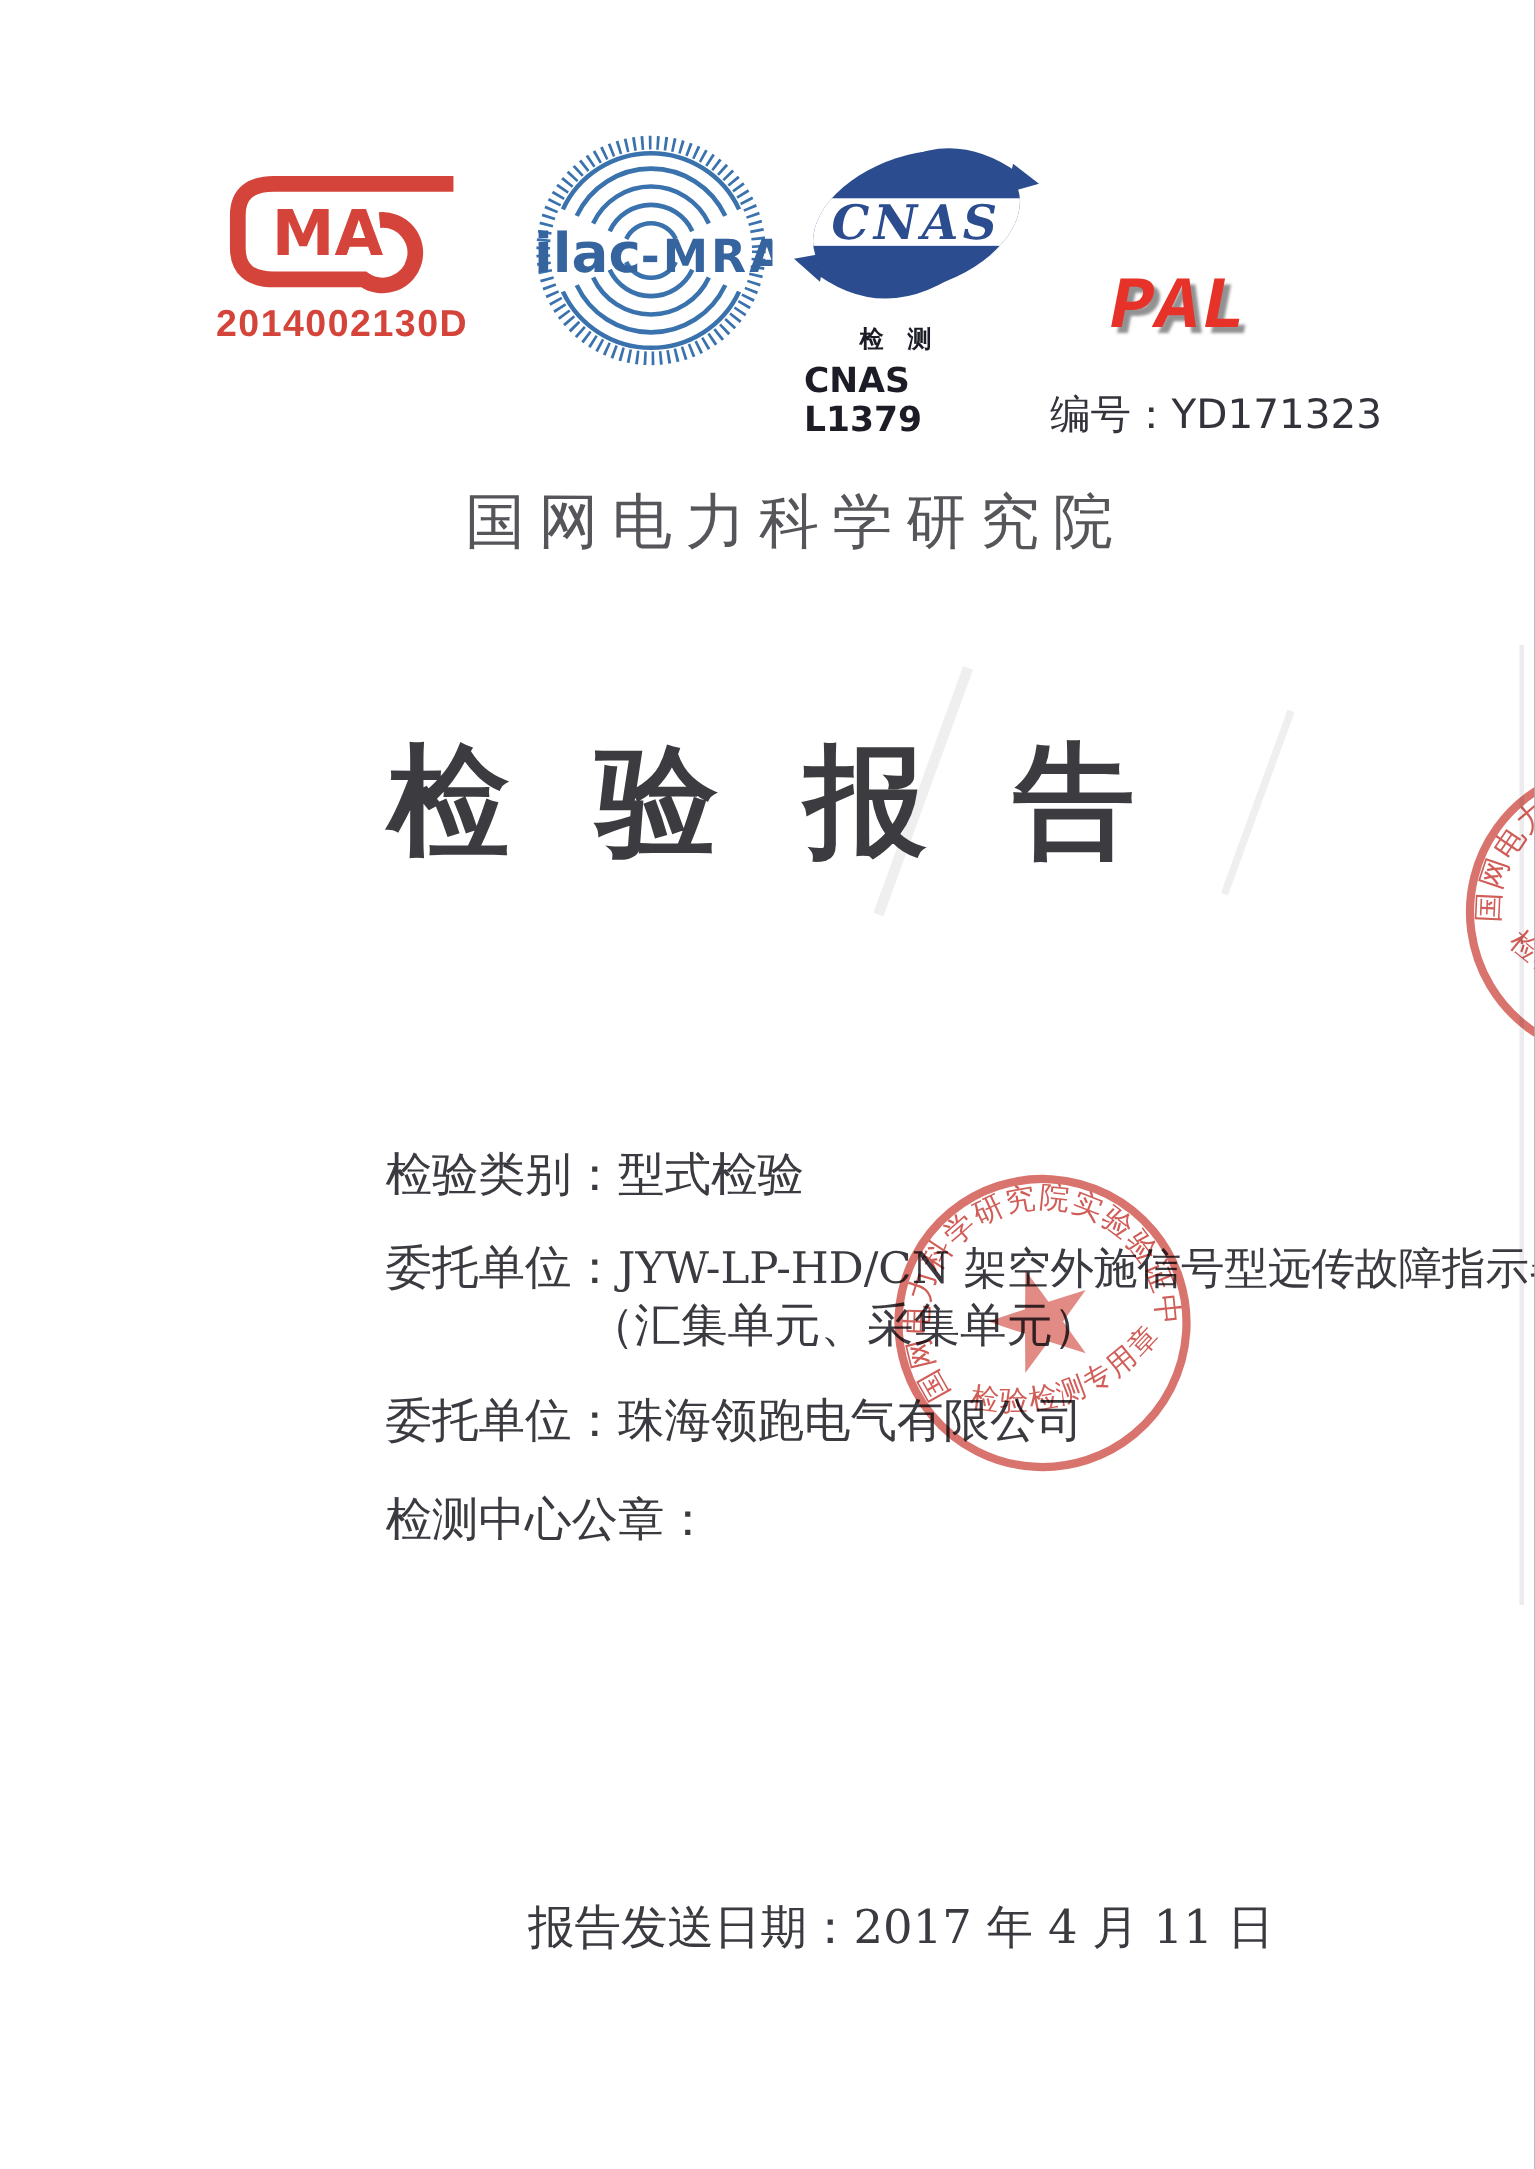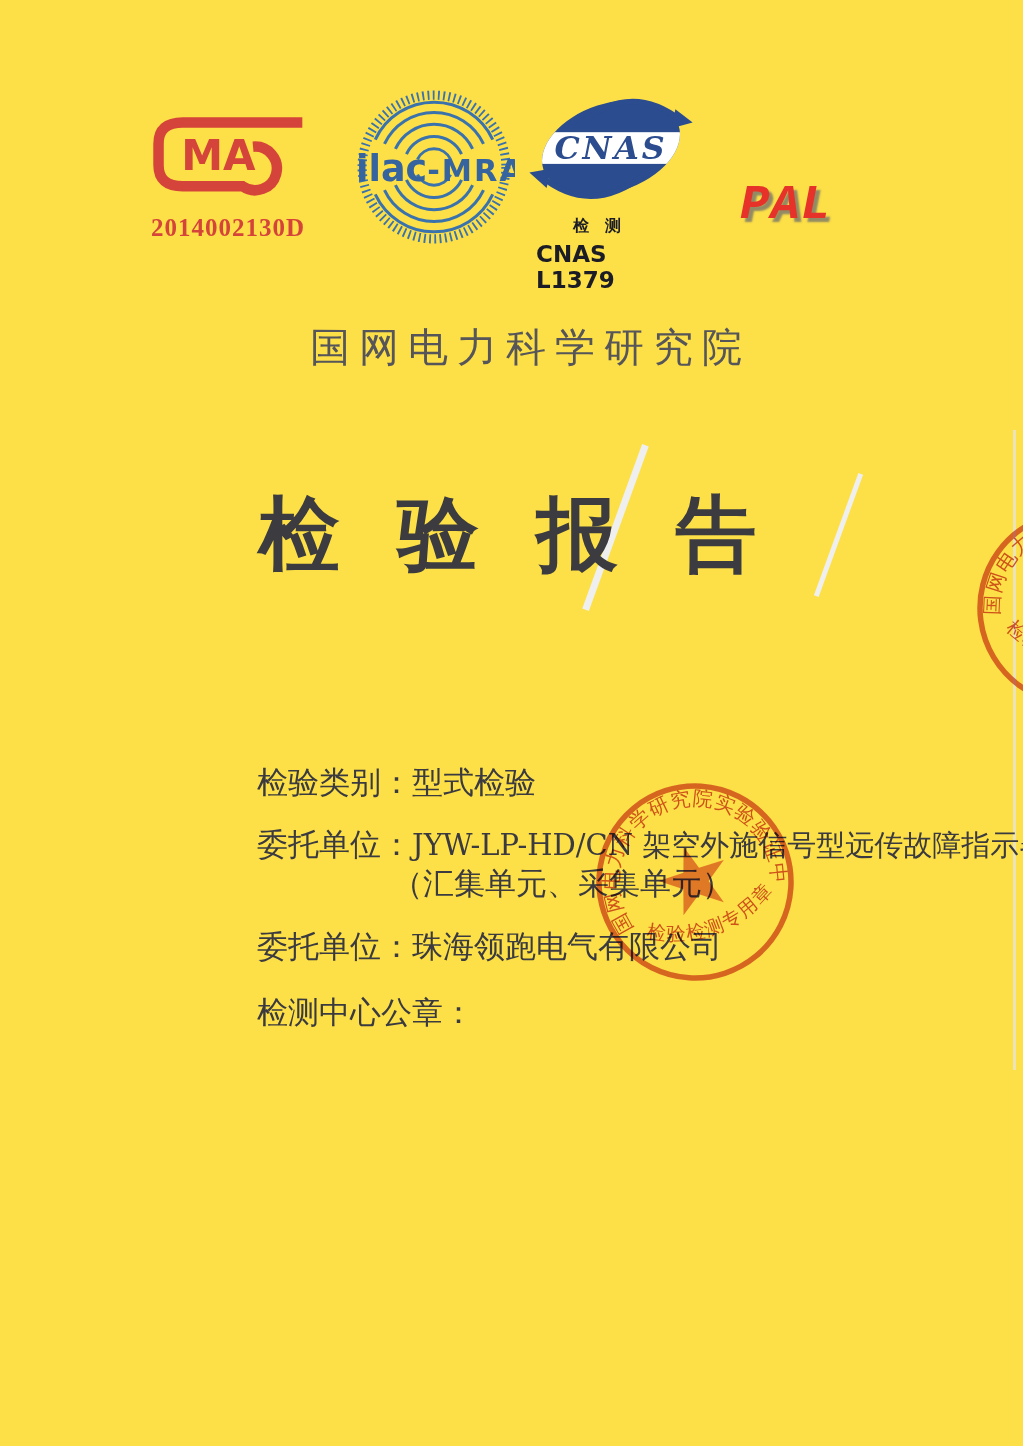--- a/index.html
+++ b/index.html
@@ -1,32 +1,32 @@
 <!DOCTYPE html>
 <html><head>
 <meta charset="utf-8">
 <style>
   html,body{margin:0;padding:0;background:#888;}
   #page{
-    position:relative; width:1023px; height:1446px; background:#fde047;
+    position:relative; width:1023px; height:1446px; background:#ffffff;
     margin:0 auto; overflow:hidden;
     font-family:"DejaVu Serif","Liberation Serif",serif;
     color:#3a3a40;
   }
   .abs{position:absolute;}
   .sans{font-family:"DejaVu Sans","Liberation Sans",sans-serif;}
 
   
   .streak{position:absolute;background:#efefef;transform:rotate(20deg);z-index:0;}
   .edge-line{position:absolute;left:1013px;top:430px;width:3px;height:640px;background:#e4e4e8;opacity:.7;z-index:0;}
 
   
   .cma-block{left:143px;top:112px;width:170px;text-align:center;z-index:1;}
-  .cma-number{margin-top:14px;font-size:25px;font-weight:bold;color:#d5443a;letter-spacing:1px;
-              font-family:Liberation Serif, serif;}
+  .cma-number{margin-top:2px;font-size:25px;font-weight:bold;color:#d5443a;letter-spacing:1px;
+              font-family:Liberation Sans, sans-serif;}
   .ilac-svg{left:353px;top:86px;z-index:1;}
   .cnas-svg{left:528px;top:88px;z-index:1;}
   .cnas-caption{left:573px;top:216px;font-size:16px;font-weight:bold;letter-spacing:16px;color:#1c1c26;z-index:1;}
   .cnas-code{left:536px;top:241px;width:140px;text-align:left;font-size:23px;font-weight:bold;color:#1c1c26;z-index:1;}
   .pal{left:740px;top:177px;font-size:49px;font-weight:800;font-style:italic;letter-spacing:1px;
        color:#e63228;text-shadow:4px 4px 2px rgba(110,110,110,.75);z-index:1;font-family:Liberation Mono, monospace;}
   .doc-number{left:700px;top:258px;font-size:27px;color:#33333b;z-index:1;}
 
   
   .inst{left:4px;top:320px;width:1023px;text-align:center;font-size:40px;color:#55555a;
@@ -100,39 +100,45 @@
     <path d="M 50,40 Q 104,-8 158,34" fill="none" stroke="#2b4c8e" stroke-width="6"></path>
     <polygon points="152,22 170,36 148,42" fill="#2b4c8e"></polygon>
     <path d="M 120,90 Q 64,134 12,92" fill="none" stroke="#2b4c8e" stroke-width="6"></path>
     <polygon points="18,104 0,88 22,84" fill="#2b4c8e"></polygon>
   </svg>
   <div class="abs cnas-caption">检测</div>
   <div class="abs cnas-code sans">CNAS L1379</div>
 
   <div class="abs pal sans">PAL</div>
 
+  <div class="abs doc-number sans">
+    <span>编号：</span><span>YD171323</span>
+  </div>
 
   <div class="abs inst">国网电力科学研究院</div>
 
   <div class="abs big-title sans">检验报告</div>
 
   <div class="abs field f1">
     <span>检验类别：</span><span>型式检验</span>
   </div>
   <div class="abs field f2">
     <span>委托单位：</span><span class="val">JYW-LP-HD/CN 架空外施信号型远传故障指示器</span>
   </div>
   <div class="abs field f2b">（汇集单元、采集单元）</div>
   <div class="abs field f3">
     <span>委托单位：</span><span>珠海领跑电气有限公司</span>
   </div>
   <div class="abs field f4">
     <span>检测中心公章：</span><span></span>
   </div>
 
+  <div class="abs date-line">
+    <span>报告发送日期：</span><span>2017 年 4 月 11 日</span>
+  </div>
 
   <svg class="abs seal seal-center" width="220" height="220" viewBox="0 0 220 220">
     <defs>
       <path id="sealArc1" d="M 37.6,136.3 A 77 77 0 1 1 182.4,136.3" fill="none"></path>
       <path id="sealBtm1" d="M 44,146 Q 110,184 176,146" fill="none"></path>
     </defs>
     <g transform="rotate(-18 110 110)">
       <circle cx="110" cy="110" r="96" fill="none" stroke="#d0574f" stroke-width="5.5" opacity="0.9"></circle>
       <polygon points="0,-36 8.2,-11.3 34.2,-11.1 13.3,4.3 21.2,29.1 0,14 -21.2,29.1 -13.3,4.3 -34.2,-11.1 -8.2,-11.3" transform="translate(110,109)" fill="#da6a62" opacity="0.85"></polygon>
       <text font-size="20" letter-spacing="1" fill="#cc4f48" font-family="DejaVu Serif, Liberation Serif, serif">

